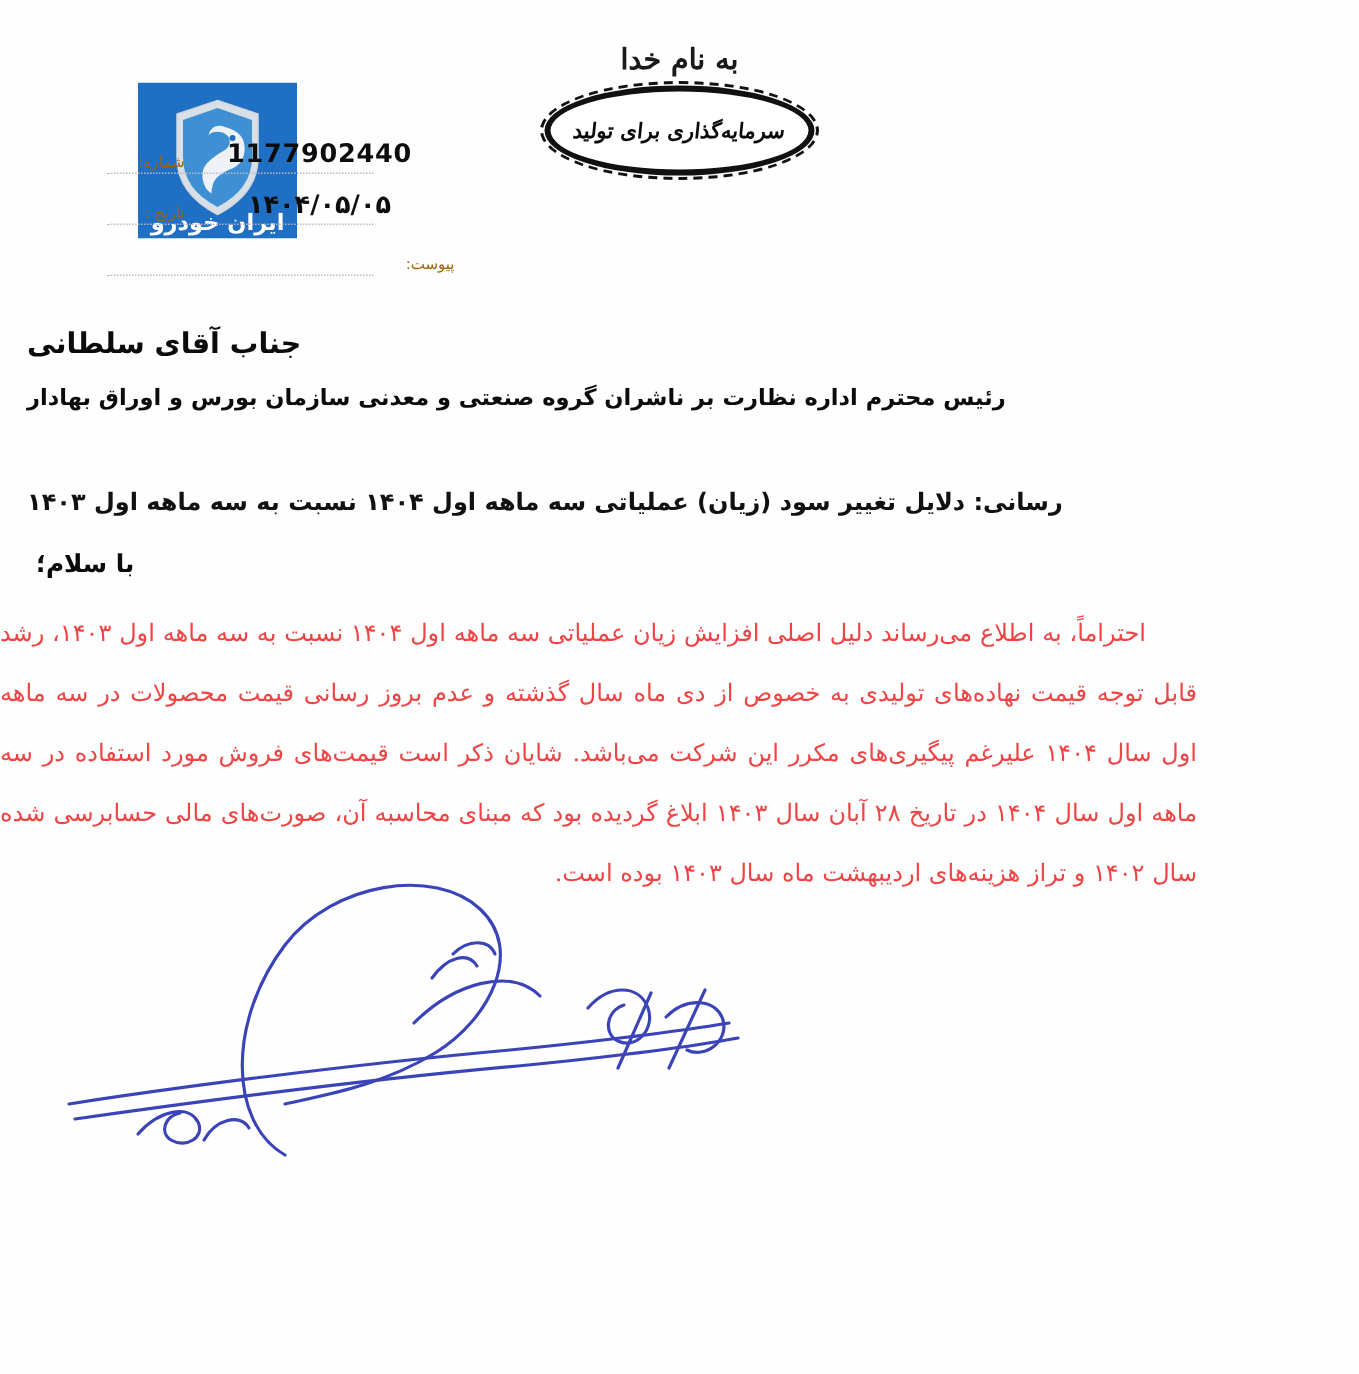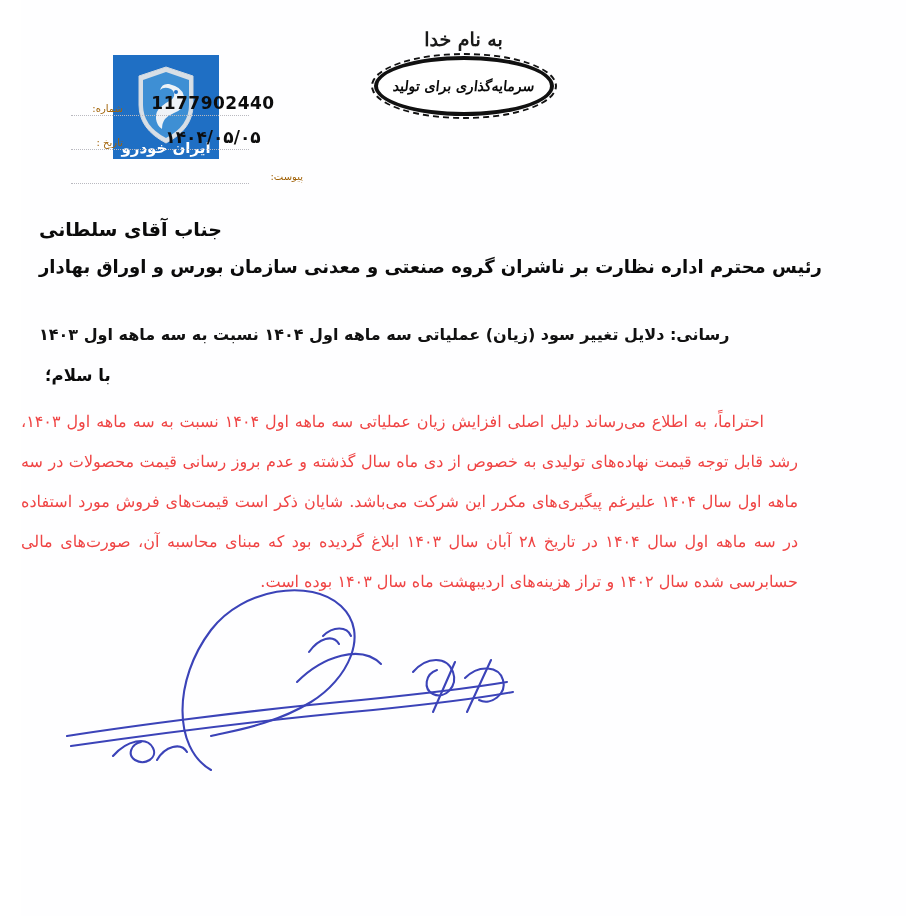--- a/index.html
+++ b/index.html
@@ -13,21 +13,20 @@
     position: relative;
     overflow: hidden;
     font-family: "DejaVu Sans", "Liberation Sans", sans-serif;
     color: #111111;
   }
 
   .page {
     position: absolute;
     inset: 0;
     background: #fefeff;
-    margin-left: 21px;
   }
 
   
   .meta-block {
     position: absolute;
     top: 82px;
     right: 603px;
     width: 232px;
     direction: rtl;
   }
@@ -121,21 +120,21 @@
     text-align: left;
     direction: rtl;
   }
   .addressee-name {
     font-size: 19px;
     font-weight: bold;
     color: #0b0b0b;
     margin-bottom: 16px;
   }
   .addressee-title {
-    font-size: 18px;
+    font-size: 15px;
     font-weight: bold;
     color: #0b0b0b;
   }
 
   
   .subject {
     position: absolute;
     top: 325px;
     left: 18px;
     text-align: left;

